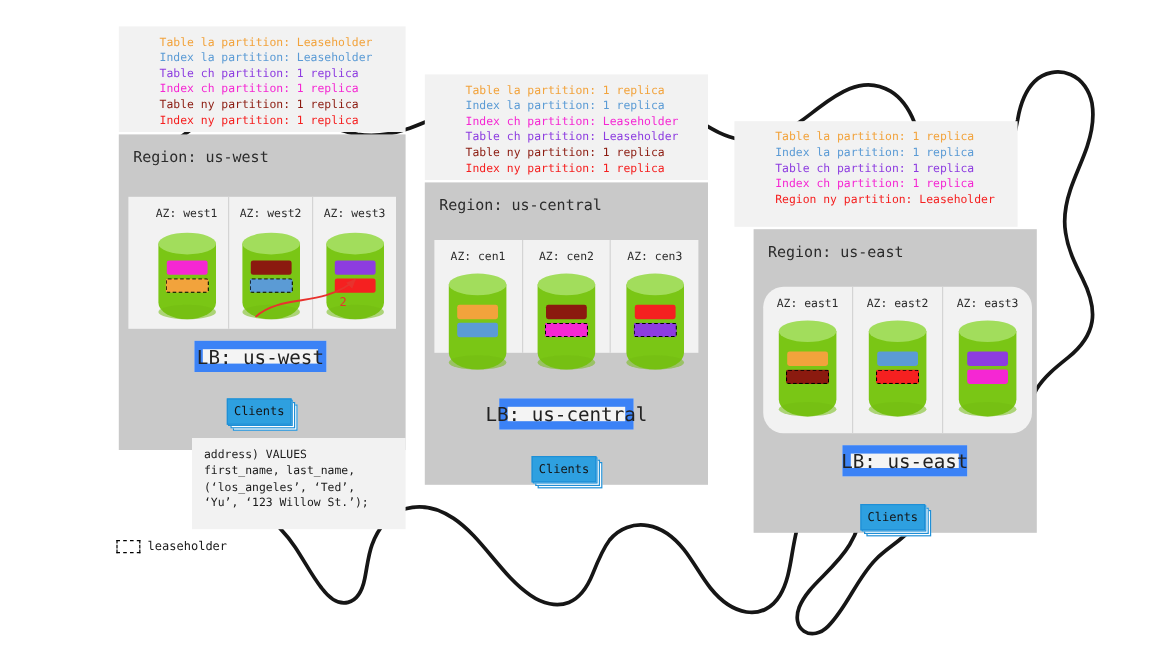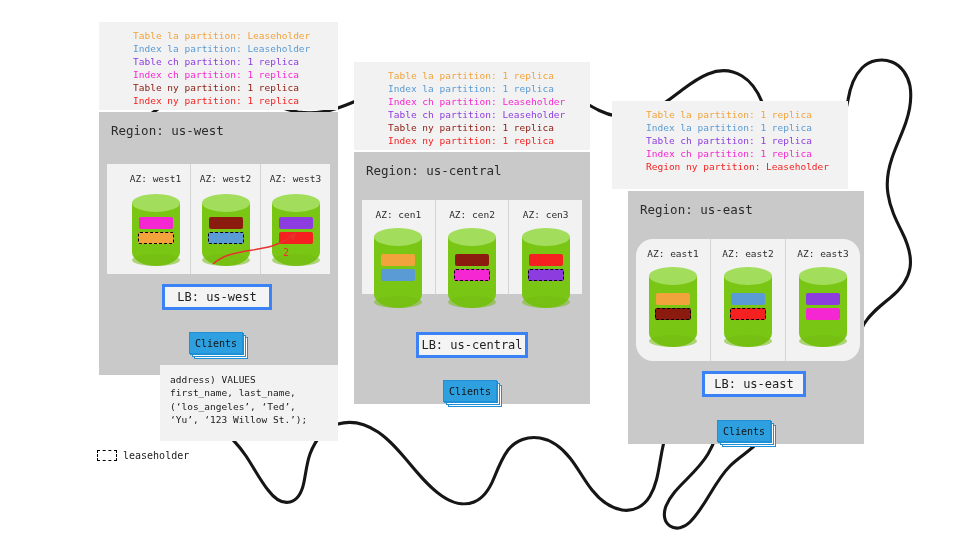--- a/index.html
+++ b/index.html
@@ -77,23 +77,23 @@
     position:absolute;left:50%;transform:translateX(-50%);
     height:12px;border-radius:2px;
     box-sizing:border-box;
   }
   .chip.lease{border:1.6px dashed #000;}
 
   
   .lb-box{
     position:absolute;
     background:#f4f4f4;
-    border:3px solid #3b82f6;
+    border:7px solid #3b82f6;
     display:flex;align-items:center;justify-content:center;
-    font-size:12px;color:#222;white-space:pre;
+    font-size:16px;color:#222;white-space:pre;
     box-sizing:border-box;
   }
 
   
   .clients{
     position:absolute;
     width:58px;height:26px;
   }
   .clients .sheet{
     position:absolute;border:1px solid #1f8fd6;background:#ffffff;

